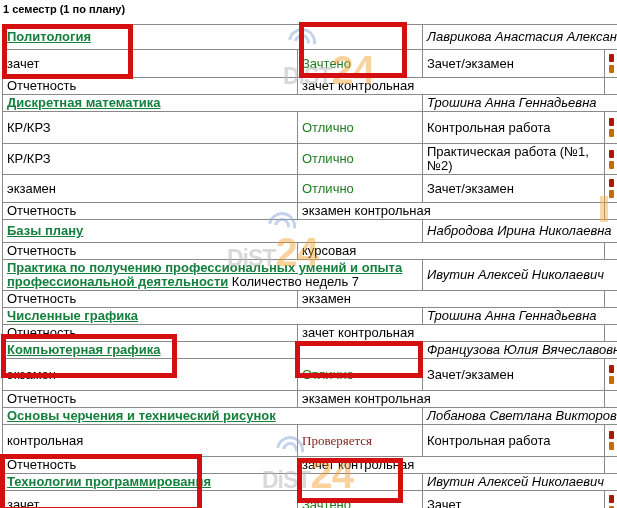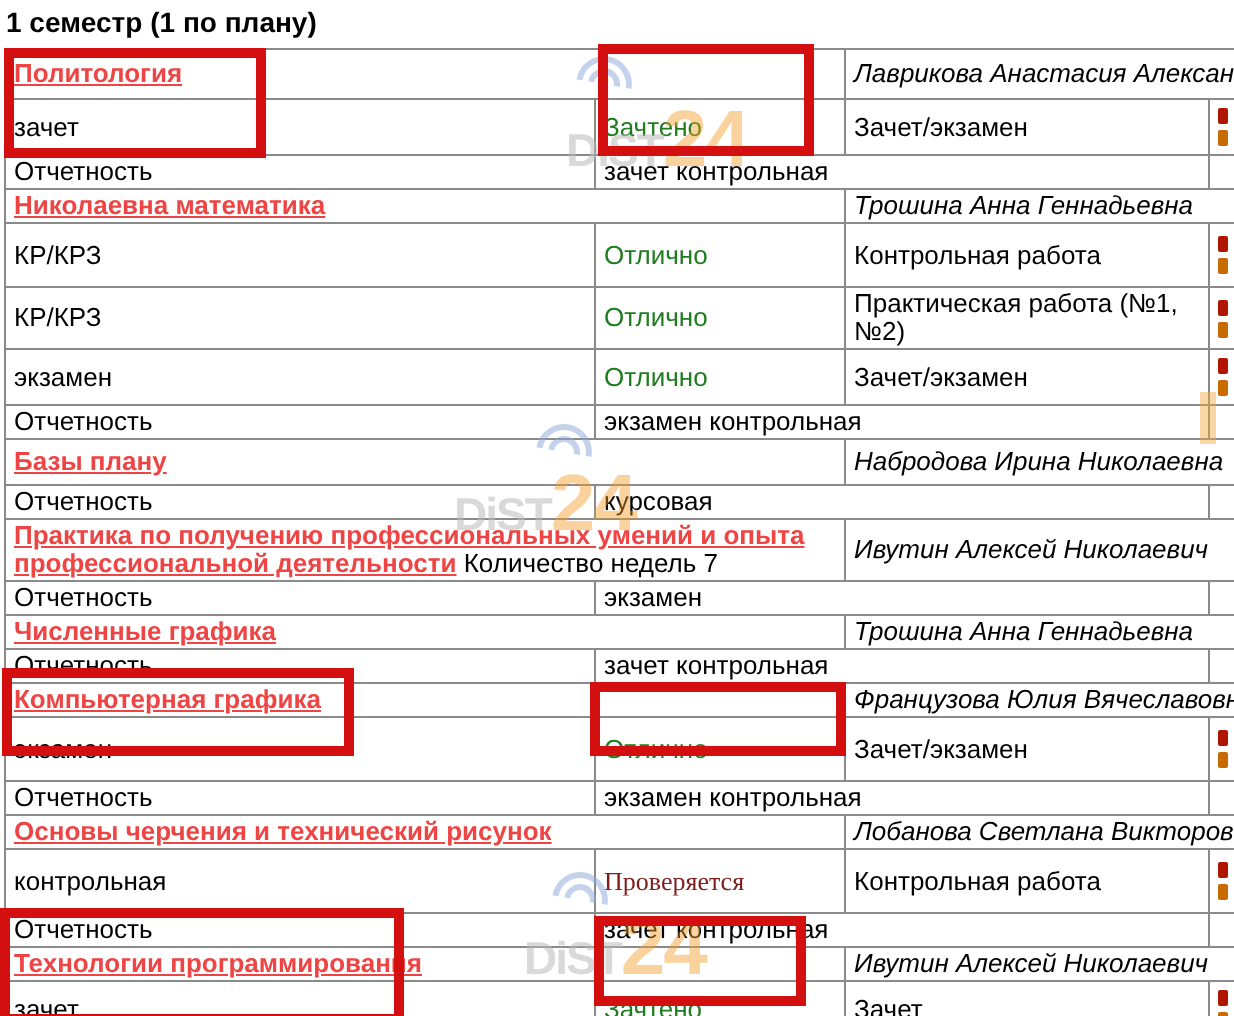--- a/index.html
+++ b/index.html
@@ -1,32 +1,32 @@
 <!DOCTYPE html>
 <html><head>
 <meta charset="utf-8">
 <style>
   html,body{margin:0;padding:0;background:#fff;}
   #stage{
     position:relative;width:617px;height:508px;background:#ffffff;overflow:hidden;
     font-family:"Liberation Sans",sans-serif;color:#000;
   }
   .page-header{
-    position:absolute;left:3px;top:3px;font-size:14px;font-weight:bold;white-space:nowrap;
+    position:absolute;left:3px;top:3px;font-size:11px;font-weight:bold;white-space:nowrap;
   }
   table.grades{
     position:absolute;left:2px;top:24px;width:618px;
     border-collapse:collapse;table-layout:fixed;
   }
   table.grades td{
     border:1px solid #8a8a8a;font-size:13px;line-height:14px;
     padding:1px 1px 1px 4px;vertical-align:middle;overflow:hidden;
   }
   td.no-right{border-right:none;}
-  a.subj{color:#ef4444;font-weight:bold;text-decoration:underline;cursor:pointer;}
+  a.subj{color:#15803d;font-weight:bold;text-decoration:underline;cursor:pointer;}
   .subj-extra{color:#000;font-weight:normal;}
   td.subject-cell{line-height:15px;padding-top:1px;}
   .teacher{font-style:italic;white-space:nowrap;}
   td.teacher-cell{white-space:nowrap;}
   .res-green{color:#1f7d1f;}
   .res-blue{color:#7f1d1d;font-family:Liberation Serif, serif;}
   td.grade-c1,td.grade-c2{padding-left:6px;}
   td.frag-cell{padding:0 0 0 1px;}
   .fragwrap{display:flex;flex-direction:column;justify-content:center;gap:3px;height:100%;}
   .frag{width:5px;height:8px;border-radius:1px;}
@@ -85,21 +85,21 @@
               <div class="frag" style="background: rgb(199, 106, 0);"></div>
             </div>
           </td>
         </tr>
         <tr style="height: 17px;">
           <td>Отчетность</td>
           <td colspan="2">зачет контрольная</td>
           <td class="no-right"></td>
         </tr>
         <tr style="height: 16px;">
-          <td class="subject-cell" colspan="2"><a class="subj">Николаевна математика</a></td>
+          <td class="subject-cell" colspan="2"><a class="subj">Дискретная математика</a></td>
           <td class="teacher-cell no-right" colspan="2"><span class="teacher">Трошина Анна Геннадьевна</span></td>
         </tr>
         <tr style="height: 32px;">
           <td class="grade-c1">КР/КРЗ</td>
           <td class="grade-c2"><span class="res-green">Отлично</span></td>
           <td>Контрольная работа</td>
           <td class="frag-cell no-right">
             <div class="fragwrap">
               <div class="frag" style="background: rgb(176, 21, 0);"></div>
               <div class="frag" style="background: rgb(199, 106, 0);"></div>

